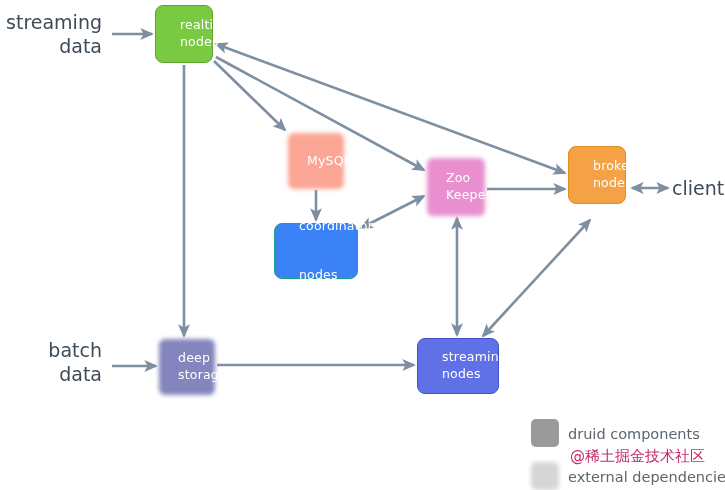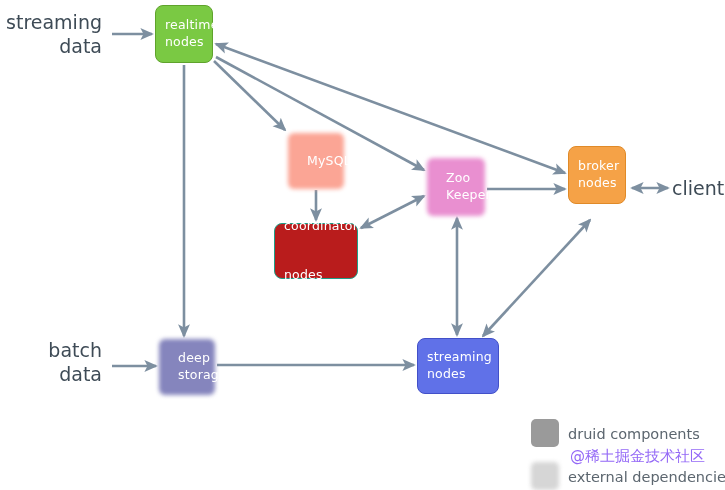--- a/index.html
+++ b/index.html
@@ -27,21 +27,21 @@
     position: absolute;
     display: flex;
     flex-direction: column;
     align-items: flex-start;
     justify-content: center;
     box-sizing: border-box;
     border-radius: 8px;
     color: #ffffff;
     font-size: 12.5px;
     line-height: 1.35;
-    padding-left: 9px;
+    padding-left: 24px;
     letter-spacing: 0.2px;
     z-index: 3;
   }
   .node span { display: block; white-space: nowrap; }
   
   .node.druid {
     border-width: 1px;
     border-style: solid;
   }
   
@@ -85,21 +85,21 @@
   .legend-swatch.blurred { filter: blur(2.2px); }
   .legend-label {
     position: absolute;
     color: #5c666f;
     font-size: 14.5px;
     z-index: 3;
     white-space: nowrap;
   }
   .watermark {
     position: absolute;
-    color: #8b5cf6;
+    color: #be185d;
     font-size: 15px;
     z-index: 5;
     white-space: nowrap;
     opacity: 0.92;
   }
 </style>
 </head>
 <body>
 
 <div id="canvas">
@@ -137,21 +137,21 @@
       </div>
       <div class="node external" style="left: 288px; top: 133px; width: 56px; height: 56px; background: rgb(251, 165, 149);"></div>
       <div class="extlabel" style="left: 288px; top: 133px; width: 56px; height: 56px;">
         <span>MySQL</span>
       </div>
       <div class="node external" style="left: 427px; top: 158px; width: 58px; height: 58px; background: rgb(233, 143, 208);"></div>
       <div class="extlabel" style="left: 427px; top: 158px; width: 58px; height: 58px;">
         <span>Zoo</span>
         <span>Keeper</span>
       </div>
-      <div class="node druid" style="left: 274px; top: 223px; width: 84px; height: 56px; background: #b91c1c; border-color: rgb(31, 158, 136); gap: 32px;">
+      <div class="node druid" style="left: 274px; top: 223px; width: 84px; height: 56px; background: #3b82f6; border-color: rgb(31, 158, 136); gap: 32px;">
         <span>coordinator</span>
         <span>nodes</span>
       </div>
       <div class="node druid" style="left: 568px; top: 146px; width: 58px; height: 58px; background: rgb(245, 162, 71); border-color: rgb(224, 138, 40);">
         <span>broker</span>
         <span>nodes</span>
       </div>
       <div class="node external" style="left: 159px; top: 339px; width: 56px; height: 56px; background: rgb(133, 133, 189);"></div>
       <div class="extlabel" style="left: 159px; top: 339px; width: 56px; height: 56px;">
         <span>deep</span>

